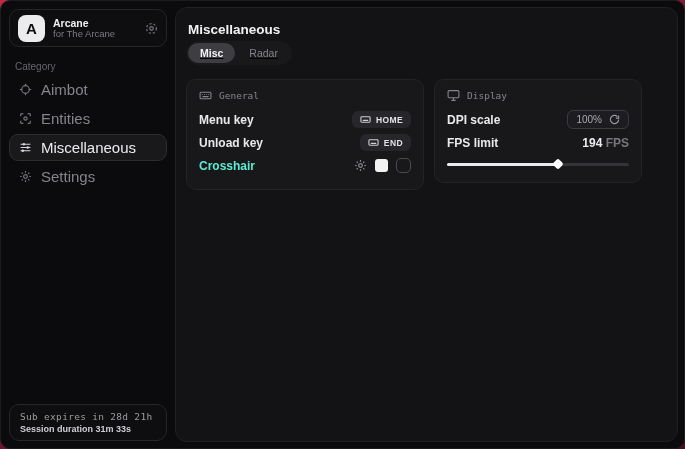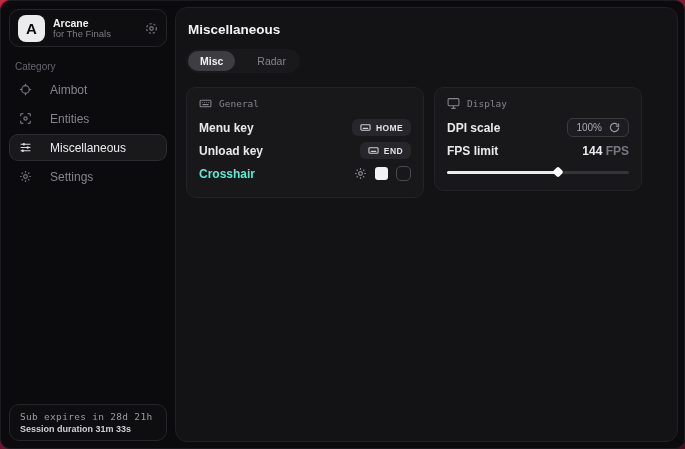--- a/index.html
+++ b/index.html
@@ -33,23 +33,23 @@
     display:flex; align-items:center; justify-content:center;
     font-weight:bold; font-size:15px;
   }
   .brand-text { flex:1; line-height:1.15; }
   .brand-title { font-size:10.5px; font-weight:bold; color:#f0f0f2; }
   .brand-sub { font-size:9.5px; color:#7c7c84; }
   .brand-icon { color:#6c6c74; display:flex; }
   .cat-label { font-size:10px; color:#66666e; margin:14px 0 4px 6px; }
   .nav { display:flex; flex-direction:column; gap:2px; }
   .nav-item {
-    height:27px; display:flex; align-items:center; gap:18px;
+    height:27px; display:flex; align-items:center; gap:9px;
     padding:0 9px; border-radius:9px; cursor:pointer;
-    color:#84848c; font-size:12px;
+    color:#84848c; font-size:15px;
     border:1px solid transparent;
   }
   .nav-item .nicon { display:flex; color:#74747c; }
   .nav-item.active {
     background:#19191c; border-color:#2c2c31; color:#ececf0;
   }
   .nav-item.active .nicon { color:#d8d8dc; }
   .sidebar-footer {
     position:absolute; left:8px; right:8px; bottom:7px;
     border:1px solid #26262a; border-radius:10px;
@@ -59,22 +59,22 @@
   .sf-line2 { font-size:9px; font-weight:bold; color:#cfcfd5; margin-top:2px; }
   
   .main {
     flex:1; margin:6px 6px 6px 0;
     background:#131315; border:1px solid #212125;
     border-radius:12px; padding:14px 10px;
     position:relative;
   }
   .page-title { font-size:13.5px; font-weight:bold; color:#f2f2f4; margin-left:2px; }
   .tabs {
-    display:inline-flex; margin-top:12px; margin-left:0;
-    background:#19191c; border-radius:999px; padding:2px; gap:10px;
+    display:inline-flex; margin-top:4px; margin-left:0;
+    background:#19191c; border-radius:999px; padding:2px; gap:2px;text-decoration:underline;
   }
   .tab {
     border-radius:999px; padding:4px 12px;
     font-size:10.5px; color:#84848c; cursor:pointer; border:none; background:transparent;
     font-family:"Liberation Sans", sans-serif;
   }
   .tab.active { background:#3d3d42; color:#f2f2f4; font-weight:bold; }
   .cards { display:flex; gap:10px; margin-top:14px; align-items:flex-start; }
   .card {
     background:#18181b; border:1px solid #242428;
@@ -137,21 +137,21 @@
 <body>
 
 <div class="window">
 
   <div class="sidebar">
 
     <div class="brand-box">
       <div class="logo">A</div>
       <div class="brand-text">
         <div class="brand-title">Arcane</div>
-        <div class="brand-sub">for The Finals</div>
+        <div class="brand-sub">for The Arcane</div>
       </div>
       <span class="brand-icon">
         <svg width="13" height="13" viewBox="0 0 24 24" fill="none" stroke="currentColor" stroke-width="2.4">
           <circle cx="12" cy="12" r="9" stroke-dasharray="4 3.5"></circle>
           <circle cx="12" cy="12" r="3.2"></circle>
         </svg>
       </span>
     </div>
 
     <div class="cat-label">Category</div>
@@ -299,21 +299,21 @@
                 <path d="M21 12a9 9 0 1 1-2.6-6.4"></path>
                 <path d="M21 3v6h-6"></path>
               </svg>
             </span>
           </button>
         </div>
 
         <div class="row">
           <span class="row-label">FPS limit</span>
           <span class="fps-value">
-            <span class="fps-num">144</span>
+            <span class="fps-num">194</span>
             <span class="fps-unit">FPS</span>
           </span>
         </div>
 
         <div class="slider">
           <div class="slider-track"></div>
           <div class="slider-fill" style="width: 61%;"></div>
           <div class="slider-knob" style="left: 61%;"></div>
         </div>
       </div>

